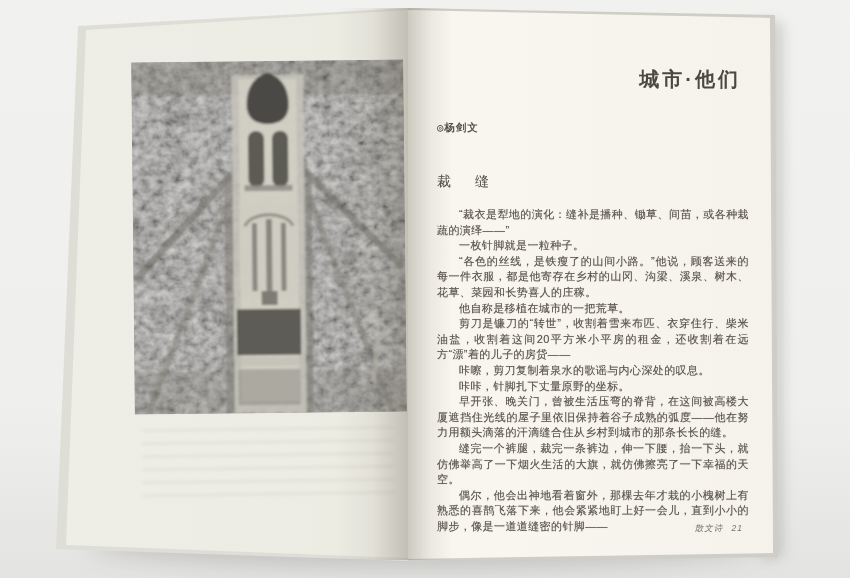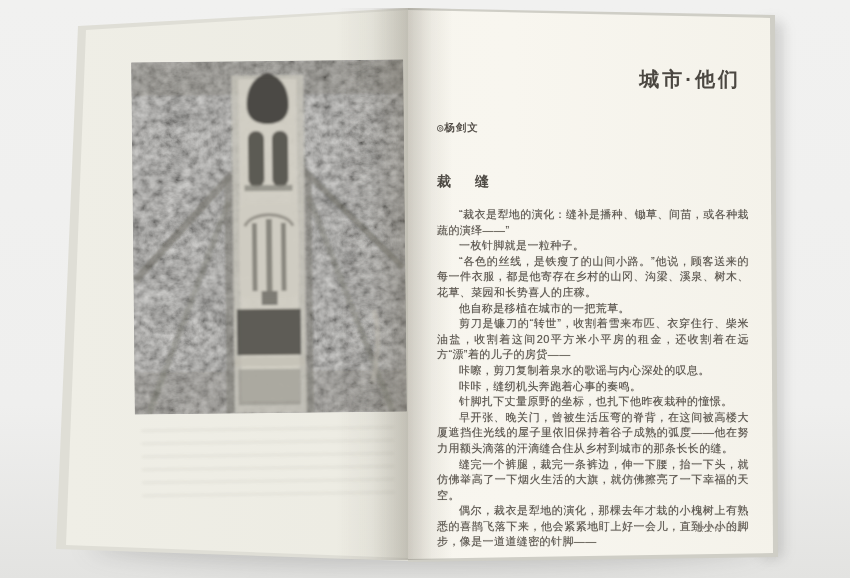--- a/index.html
+++ b/index.html
@@ -63,21 +63,21 @@
   }
   .article-title{
     margin:8px;font-size:20px;font-weight:700;letter-spacing:3px;
     color:#4b4741;
     text-align:right;
   }
   .article-author{
     margin-top:28px;font-size:10.5px;font-weight:700;letter-spacing:1px;color:#544f49;font-family:Liberation Mono, monospace;
   }
   .section-heading{
-    margin:0;margin-top:38px;font-size:14px;font-weight:700;letter-spacing:10px;color:#4e4a44;
+    margin:0;margin-top:38px;font-size:14px;font-weight:400;letter-spacing:10px;color:#4e4a44;
   }
   .article-body{
     margin-top:16px;font-size:11px;line-height:15.6px;
     text-align:justify;letter-spacing:0.4px;color:#5b564f;
     text-shadow:0 0 0.7px rgba(91,86,79,0.55);
   }
   .article-body p{margin:0;text-indent:2em;}
   .page-footer{
     position:absolute;left:437px;top:523px;width:306px;
     text-align:right;font-size:8.5px;font-style:italic;
@@ -178,25 +178,24 @@
     <h1 class="article-title">城市·他们</h1>
     <div class="article-author">◎杨剑文</div>
     <h2 class="section-heading">裁 缝</h2>
     <div class="article-body">
       <p>“裁衣是犁地的演化：缝补是播种、锄草、间苗，或各种栽蔬的演绎——”</p>
       <p>一枚针脚就是一粒种子。</p>
       <p>“各色的丝线，是铁瘦了的山间小路。”他说，顾客送来的每一件衣服，都是他寄存在乡村的山冈、沟梁、溪泉、树木、花草、菜园和长势喜人的庄稼。</p>
       <p>他自称是移植在城市的一把荒草。</p>
       <p>剪刀是镰刀的“转世”，收割着雪来布匹、衣穿住行、柴米油盐，收割着这间20平方米小平房的租金，还收割着在远方“漂”着的儿子的房贷——</p>
       <p>咔嚓，剪刀复制着泉水的歌谣与内心深处的叹息。</p>
-      <p>咔咔，缝纫机头奔跑着心事的奏鸣。</p>
-      <p>针脚扎下丈量原野的坐标，也扎下他昨夜栽种的憧憬。</p>
+      <p>咔咔，针脚扎下丈量原野的坐标。</p>
       <p>早开张、晚关门，曾被生活压弯的脊背，在这间被高楼大厦遮挡住光线的屋子里依旧保持着谷子成熟的弧度——他在努力用额头滴落的汗滴缝合住从乡村到城市的那条长长的缝。</p>
       <p>缝完一个裤腿，裁完一条裤边，伸一下腰，抬一下头，就仿佛举高了一下烟火生活的大旗，就仿佛擦亮了一下幸福的天空。</p>
-      <p>偶尔，裁衣是犁地的演化，那棵去年才栽的小槐树上有熟悉的喜鹊飞落下来，他会紧紧地盯上好一会儿，直到小小的脚步，像是一道道缝密的针脚——</p>
+      <p>偶尔，他会出神地看着窗外，那棵去年才栽的小槐树上有熟悉的喜鹊飞落下来，他会紧紧地盯上好一会儿，直到小小的脚步，像是一道道缝密的针脚——</p>
     </div>
   </div>
 
   <div class="page-footer">
     <span>散文诗</span>
     <span class="pageno">21</span>
   </div>
 
 </div>
 

